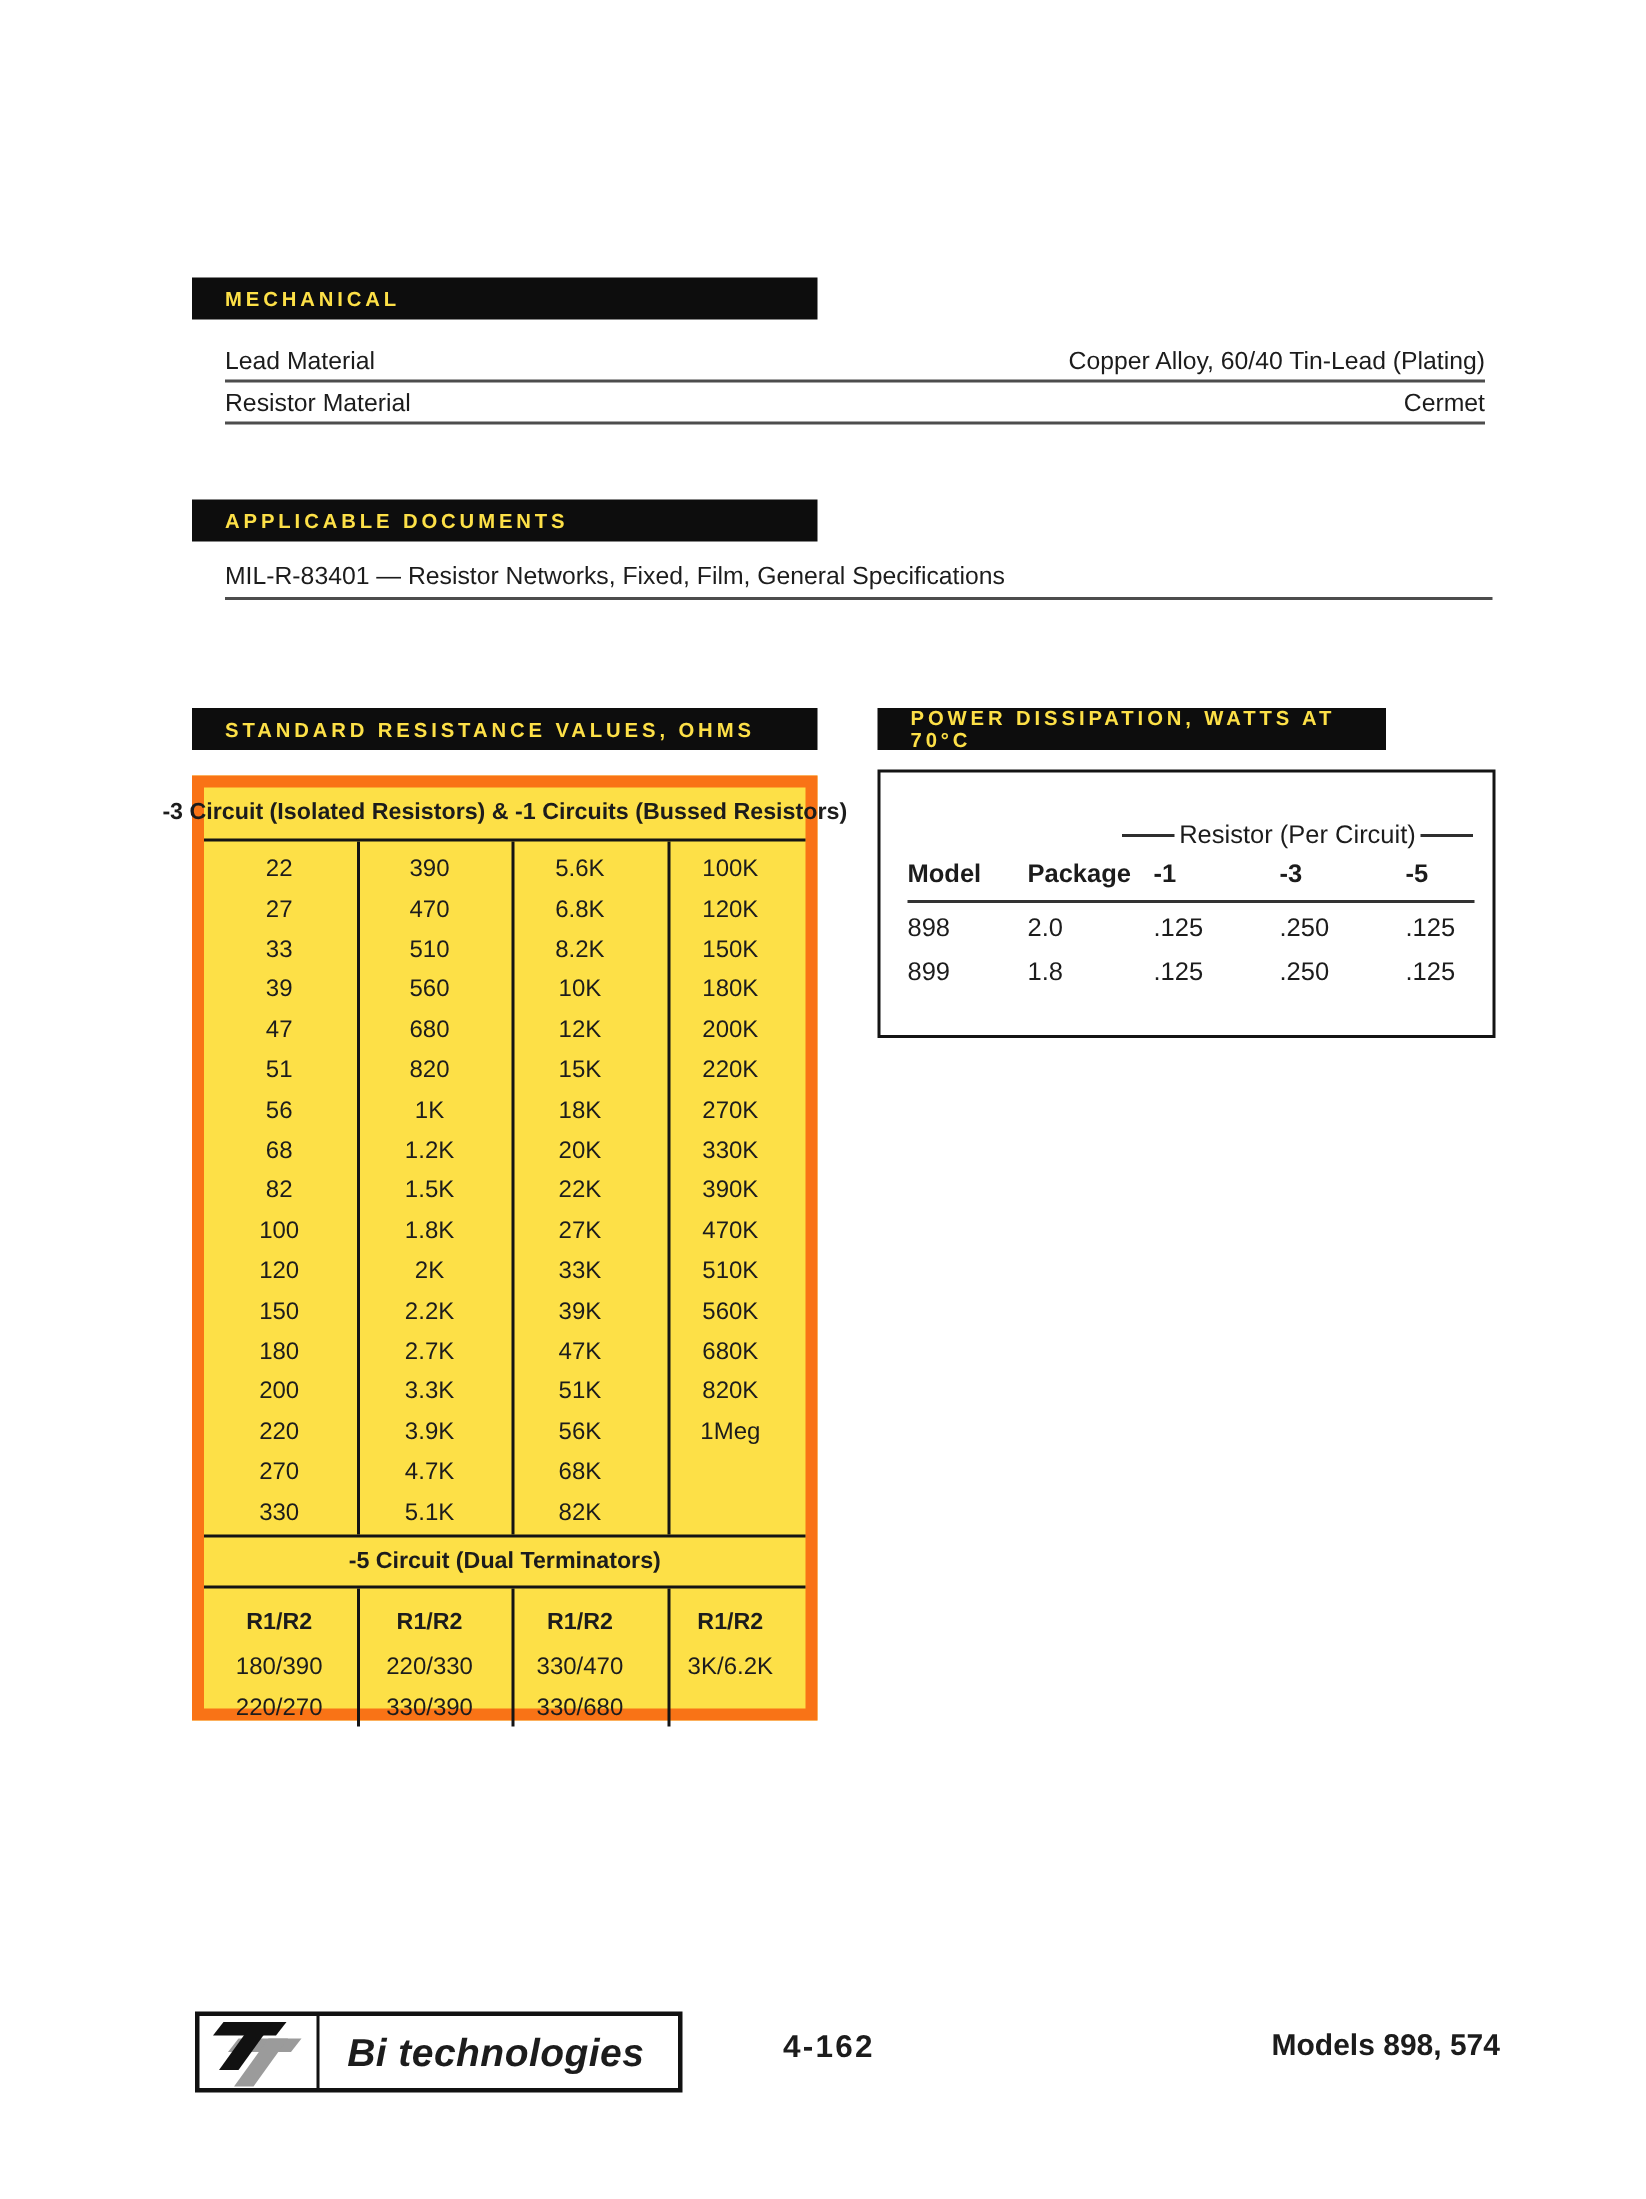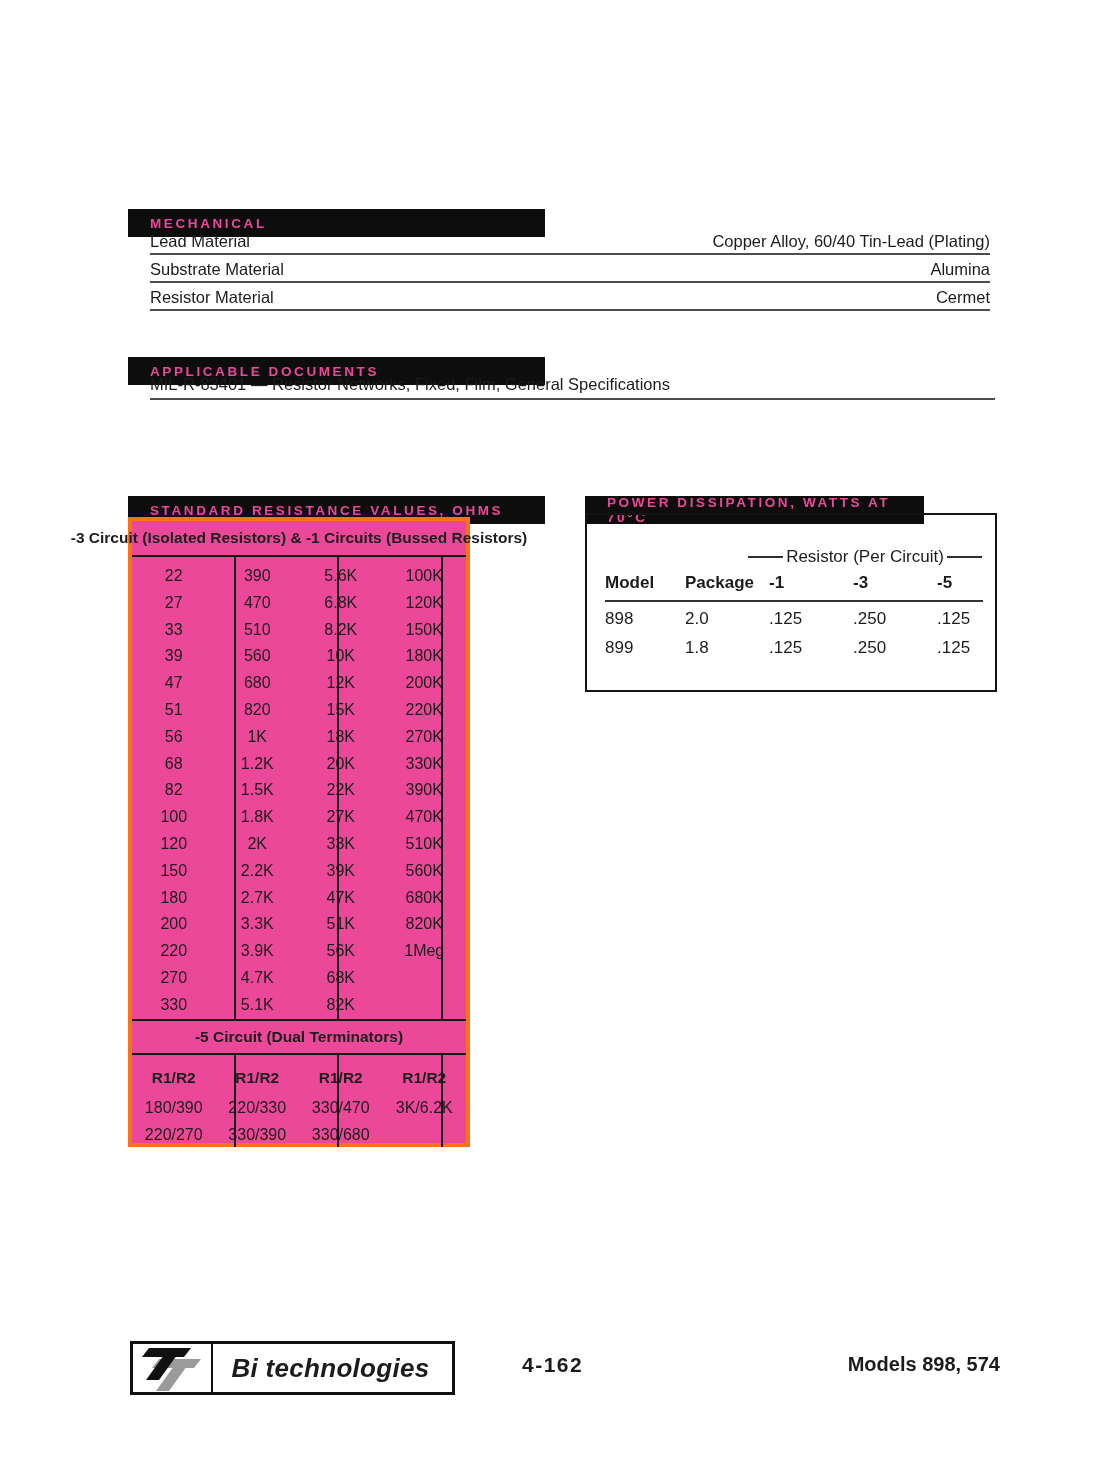--- a/index.html
+++ b/index.html
@@ -5,42 +5,42 @@
   html,body{margin:0;padding:0;}
   body{
     width:1097px;height:1466px;position:relative;background:#ffffff;
     font-family:"Liberation Sans", sans-serif;color:#1c1c1c;
     -webkit-font-smoothing:antialiased;
   }
   .abs{position:absolute;box-sizing:border-box;}
 
   
   .bar{
-    background:#0d0d0d;color:#ec4899;height:28px;
+    background:#0d0d0d;color:#fde047;height:28px;
     display:flex;align-items:center;padding-left:22px;
-    font-weight:bold;font-size:13.5px;letter-spacing:2.6px;margin-top:24px;
+    font-weight:bold;font-size:13.5px;letter-spacing:2.6px;
   }
 
   
   .specrow{
     display:flex;justify-content:space-between;align-items:flex-end;
     height:26px;border-bottom:2px solid #4d4d4d;
     font-size:16.5px;line-height:24px;
   }
 
   
   .docrow{
     height:26px;line-height:25px;border-bottom:2px solid #4d4d4d;
     font-size:16.5px;white-space:nowrap;overflow:hidden;
   }
 
   
   .rtable{
-    left:128px;top:517px;width:342px;height:630px;
-    border:4px solid #f97316;background:#ec4899;
+    left:128px;top:517px;width:417px;height:630px;
+    border:8px solid #f97316;background:#fde047;
   }
   .rtitle{
     height:36px;border-bottom:2px solid #141414;box-sizing:border-box;
     display:flex;align-items:center;justify-content:center;
     font-weight:bold;font-size:15.5px;white-space:nowrap;
   }
   .rbody{
     display:grid;grid-template-columns:repeat(4,1fr);
     grid-auto-rows:26.8px;padding-top:6px;height:456px;box-sizing:content-box;
   }
@@ -97,24 +97,20 @@
 
 <div>
 
   <div class="abs bar" style="left:128px;top:185px;width:417px;">
     <span>MECHANICAL</span>
   </div>
   <div class="abs" style="left:150px;top:227px;width:840px;">
     <div class="specrow">
       <span>Lead Material</span>
       <span>Copper Alloy, 60/40 Tin-Lead (Plating)</span>
-    </div>
-    <div class="specrow">
-      <span>Substrate Material</span>
-      <span>Alumina</span>
     </div>
     <div class="specrow">
       <span>Resistor Material</span>
       <span>Cermet</span>
     </div>
   </div>
 
   <div class="abs bar" style="left:128px;top:333px;width:417px;">
     <span>APPLICABLE DOCUMENTS</span>
   </div>

